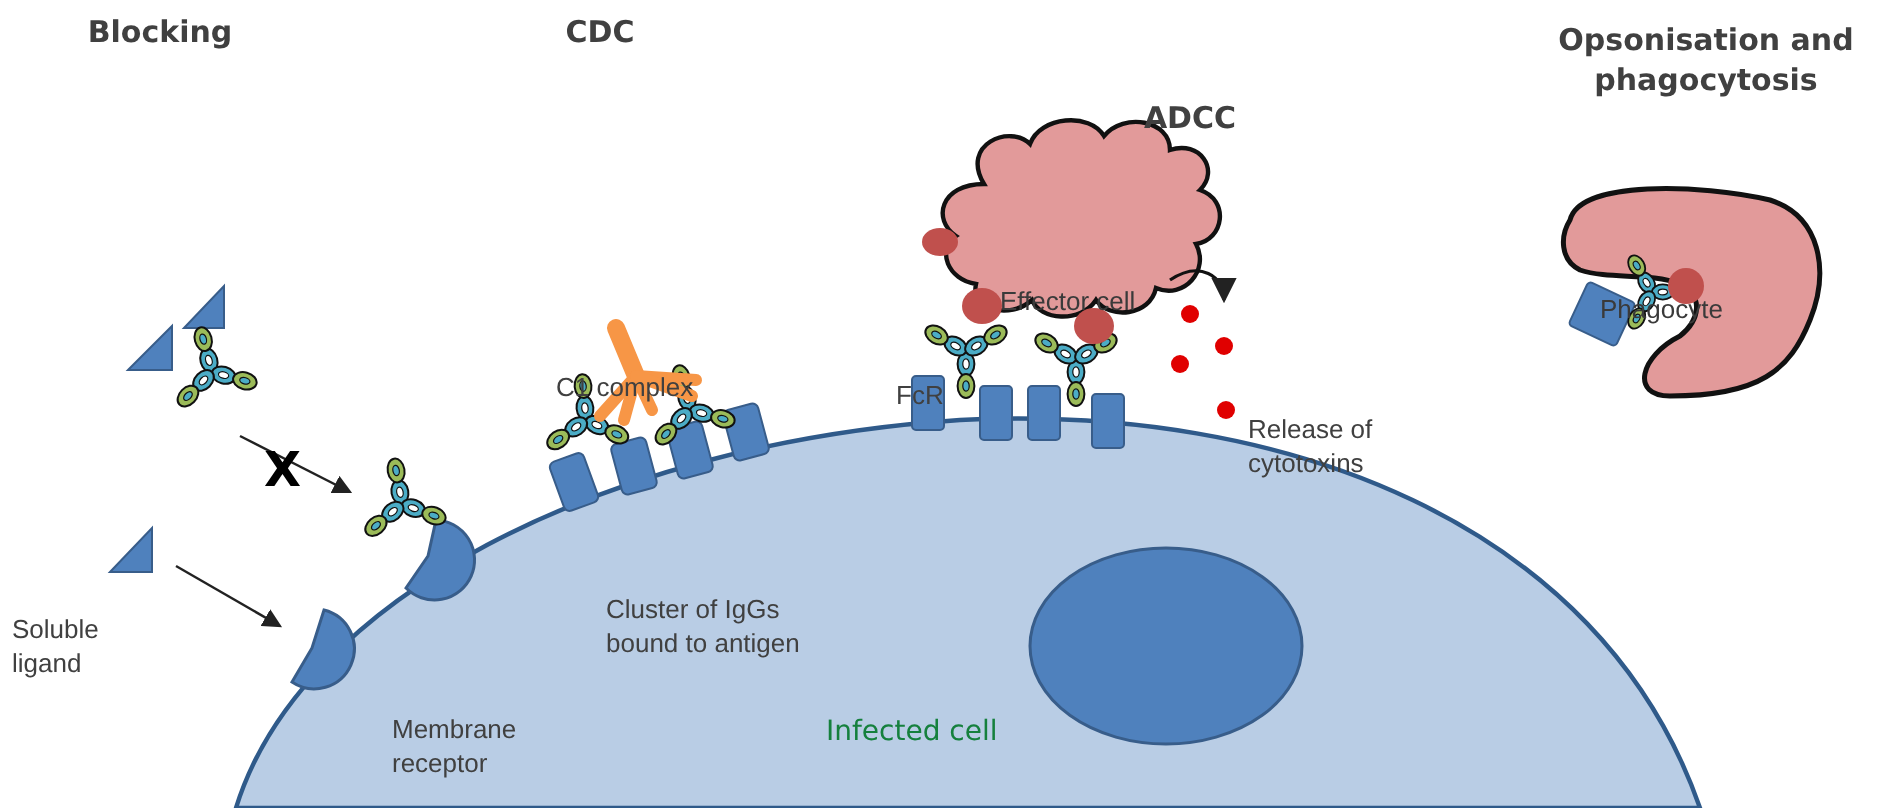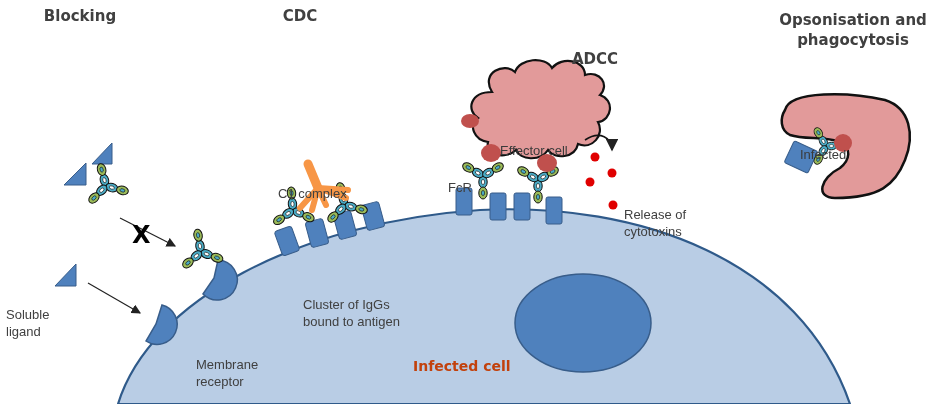--- a/index.html
+++ b/index.html
@@ -1,20 +1,20 @@
 <!DOCTYPE html>
 <html><head>
 <meta charset="utf-8">
 <style>
   html, body { margin:0; padding:0; background:#ffffff; }
   body { width:939px; height:404px; overflow:hidden; position:relative; font-family:"Liberation Sans", sans-serif; }
   #stage { position:absolute; left:0; top:0; width:939px; height:404px; }
   .lbl { position:absolute; color:#404040; font-family:"Liberation Sans", sans-serif; font-size:13px; line-height:17px; white-space:pre-line;margin-top:44px; }
   .hdr { position:absolute; color:#404040; font-family:"DejaVu Sans", sans-serif; font-weight:bold; font-size:15px; line-height:20px; text-align:center; white-space:pre-line; }
-  .bold-lbl { position:absolute; color:#c2410c; font-family:"DejaVu Sans", sans-serif; font-weight:bold; font-size:14px; }
+  .bold-lbl { position:absolute; color:#15803d; font-family:"DejaVu Sans", sans-serif; font-weight:normal; font-size:14px; }
 </style>
 </head>
 <body>
 
 <svg id="stage" width="939" height="404" viewBox="0 0 939 404" xmlns="http://www.w3.org/2000/svg">
   <defs>
     <marker id="arrowhead" markerWidth="8" markerHeight="8" refX="7" refY="4" orient="auto">
       <path d="M0,0 L8,4 L0,8 z" fill="#222"></path>
     </marker>
 
@@ -127,18 +127,18 @@
 <div class="hdr" style="left:773px; top:10px; width:160px;">Opsonisation and
 phagocytosis</div>
 
 <div class="lbl" style="left:6px; top:262px;">Soluble
 ligand</div>
 <div class="lbl" style="left:196px; top:312px;">Membrane
 receptor</div>
 <div class="lbl" style="left:278px; top:141px;">C1 complex</div>
 <div class="lbl" style="left:303px; top:252px;">Cluster of IgGs
 bound to antigen</div>
-<div class="lbl" style="left:448px; top:135px;text-align:right;">FcR</div>
+<div class="lbl" style="left:448px; top:145px;text-align:right;">FcR</div>
 <div class="lbl" style="left:500px; top:98px; color:#3a3a3a;">Effector cell</div>
 <div class="lbl" style="left:624px; top:162px;">Release of
 cytotoxins</div>
-<div class="lbl" style="left:800px; top:102px; color:#3a3a3a;">Infected</div>
+<div class="lbl" style="left:800px; top:102px; color:#3a3a3a;">Phagocyte</div>
 <div class="bold-lbl" style="left:413px; top:358px;">Infected cell</div>
 
 </body></html>

